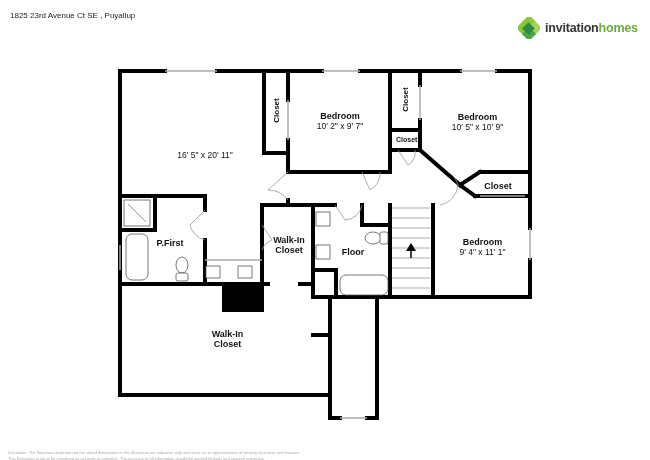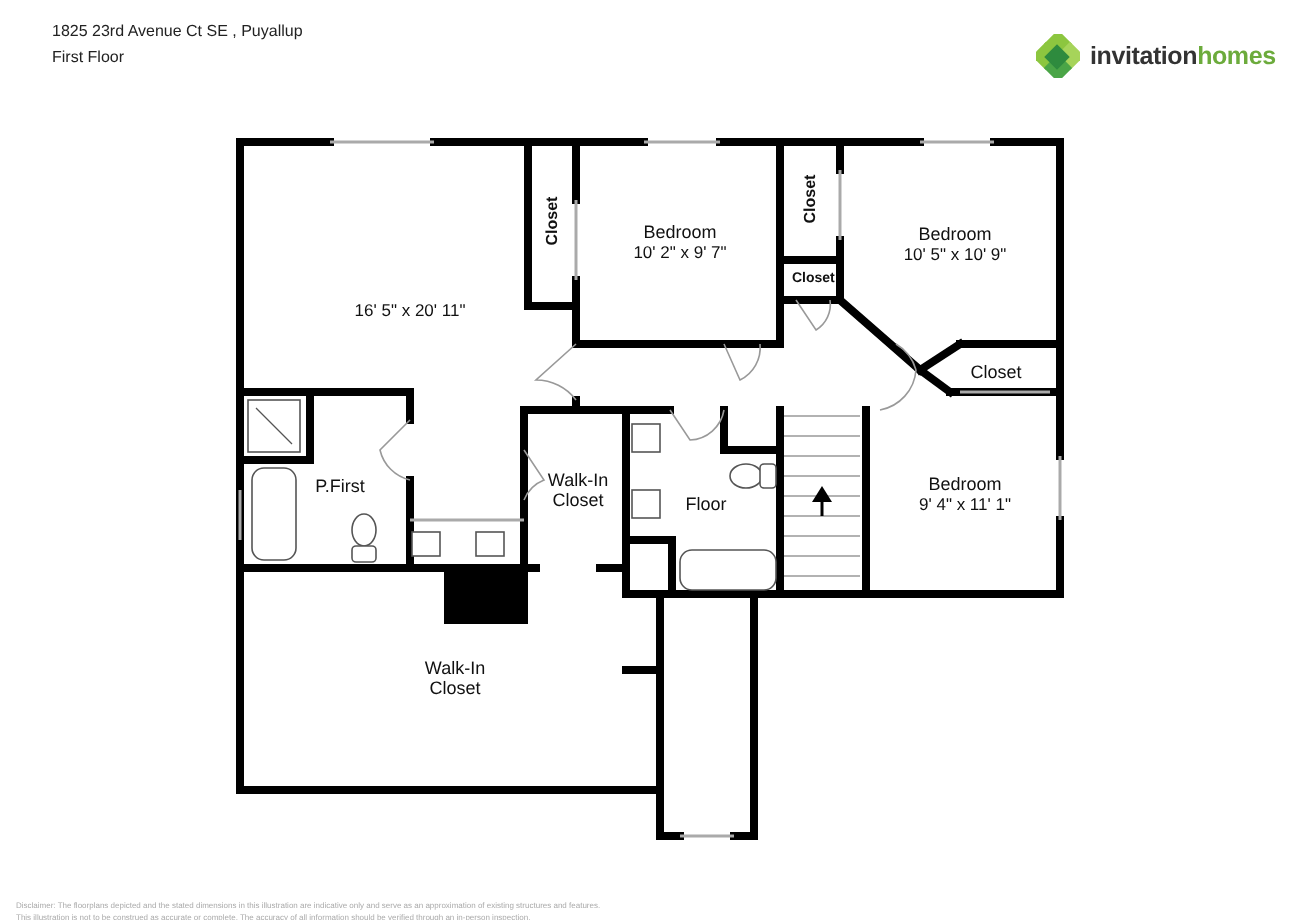--- a/index.html
+++ b/index.html
@@ -1,35 +1,34 @@
 <!DOCTYPE html>
 <html><head>
   <meta charset="utf-8">
   <style>
     html, body { margin:0; padding:0; background:#ffffff; }
     body { width:650px; height:460px; position:relative; overflow:hidden;
            font-family:"Liberation Sans", sans-serif; color:#111; }
-    .hdr { position:absolute; left:10px; top:9px; font-size:8px; line-height:13px; color:#222;margin-left:16px; }
+    .hdr { position:absolute; left:10px; top:9px; font-size:8px; line-height:13px; color:#222; }
     .logo { position:absolute; left:518px; top:17px; display:flex; align-items:center; }
     .logo-text { font-size:12.5px; font-weight:bold; color:#333; margin-left:5px; letter-spacing:-0.2px; }
     .logo-text .homes { color:#6cab3c; font-weight:bold; }
     .plan { position:absolute; left:0; top:0; width:650px; height:460px; }
     .lbl { position:absolute; text-align:center; font-size:8.5px; line-height:10px; }
-    .lbl .name { font-weight:normal; font-size:9px; display:block; }
+    .lbl .name { font-weight:bold; font-size:9px; display:block; }
     .lbl .dim { font-size:8.5px; display:block; }
     .vlbl { position:absolute; font-weight:bold; font-size:8px; transform:rotate(-90deg); transform-origin:center; white-space:nowrap; }
     .small-lbl { position:absolute; font-weight:bold; font-size:7px; }
     .disc { position:absolute; left:8px; top:450px; width:560px; font-size:4px; line-height:5.5px; color:#aaa; }
   </style>
 </head>
 <body>
 
 <div class="hdr">
   <div>1825 23rd Avenue Ct SE , Puyallup</div>
-  <div>First Floor</div>
 </div>
 
 <div class="logo">
   <svg width="22" height="22" viewBox="0 0 22 22">
     <rect x="6" y="0" width="10" height="10" fill="#8cc63f" transform="rotate(45 11 5)"></rect>
     <rect x="0" y="6" width="10" height="10" fill="#8cc63f" transform="rotate(45 5 11)"></rect>
     <rect x="12" y="6" width="10" height="10" fill="#a6d45a" transform="rotate(45 17 11)"></rect>
     <rect x="6" y="12" width="10" height="10" fill="#4aa547" transform="rotate(45 11 17)"></rect>
     <rect x="6" y="7" width="9" height="9" fill="#2e8b3e" transform="rotate(45 10.5 11.5)"></rect>
   </svg>

